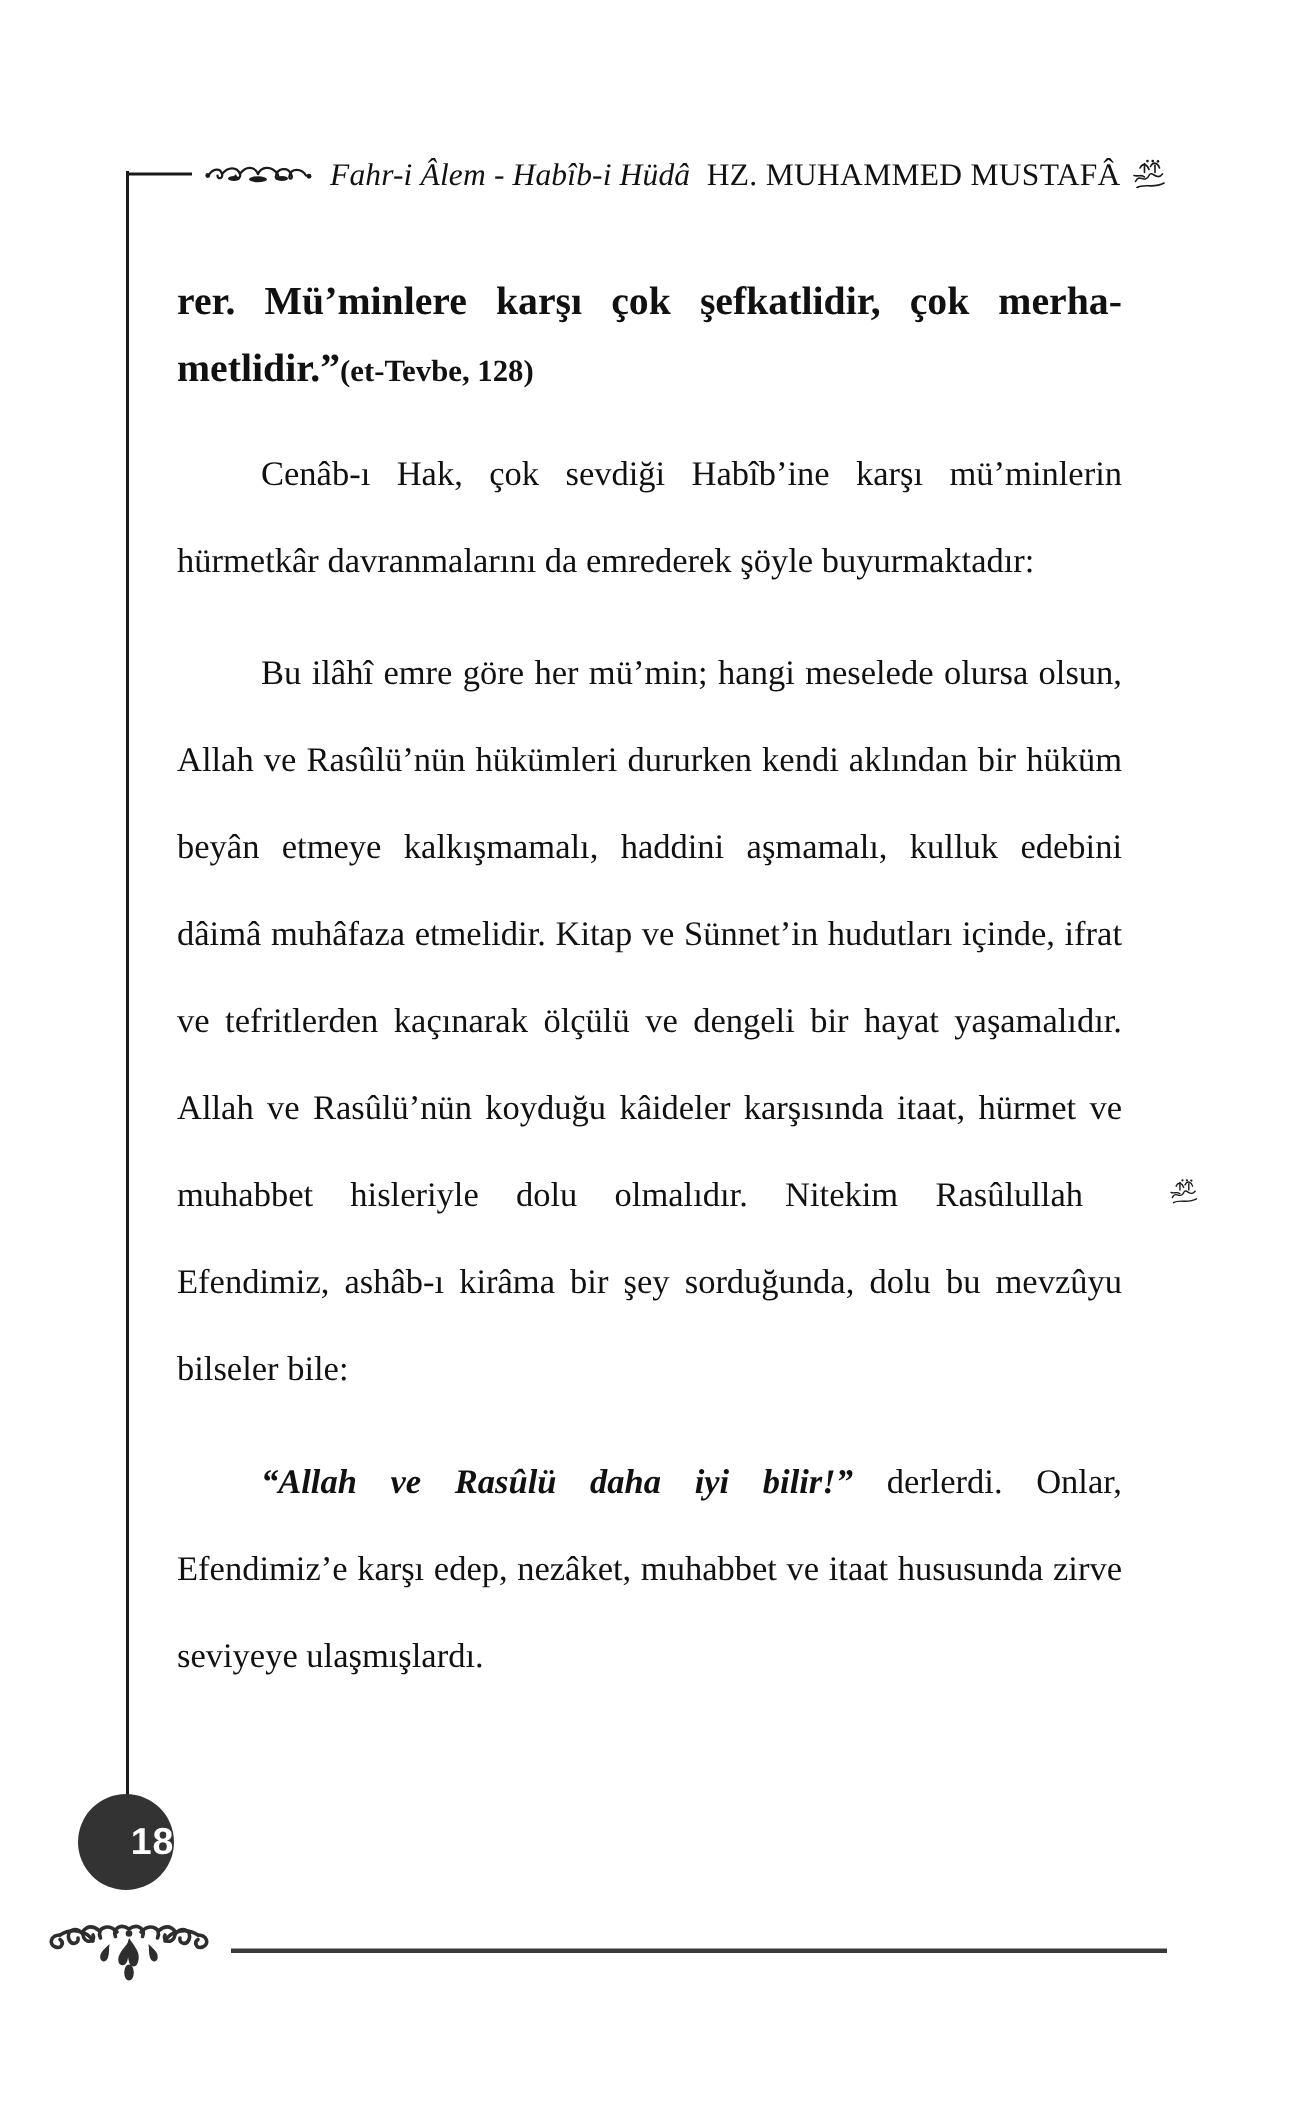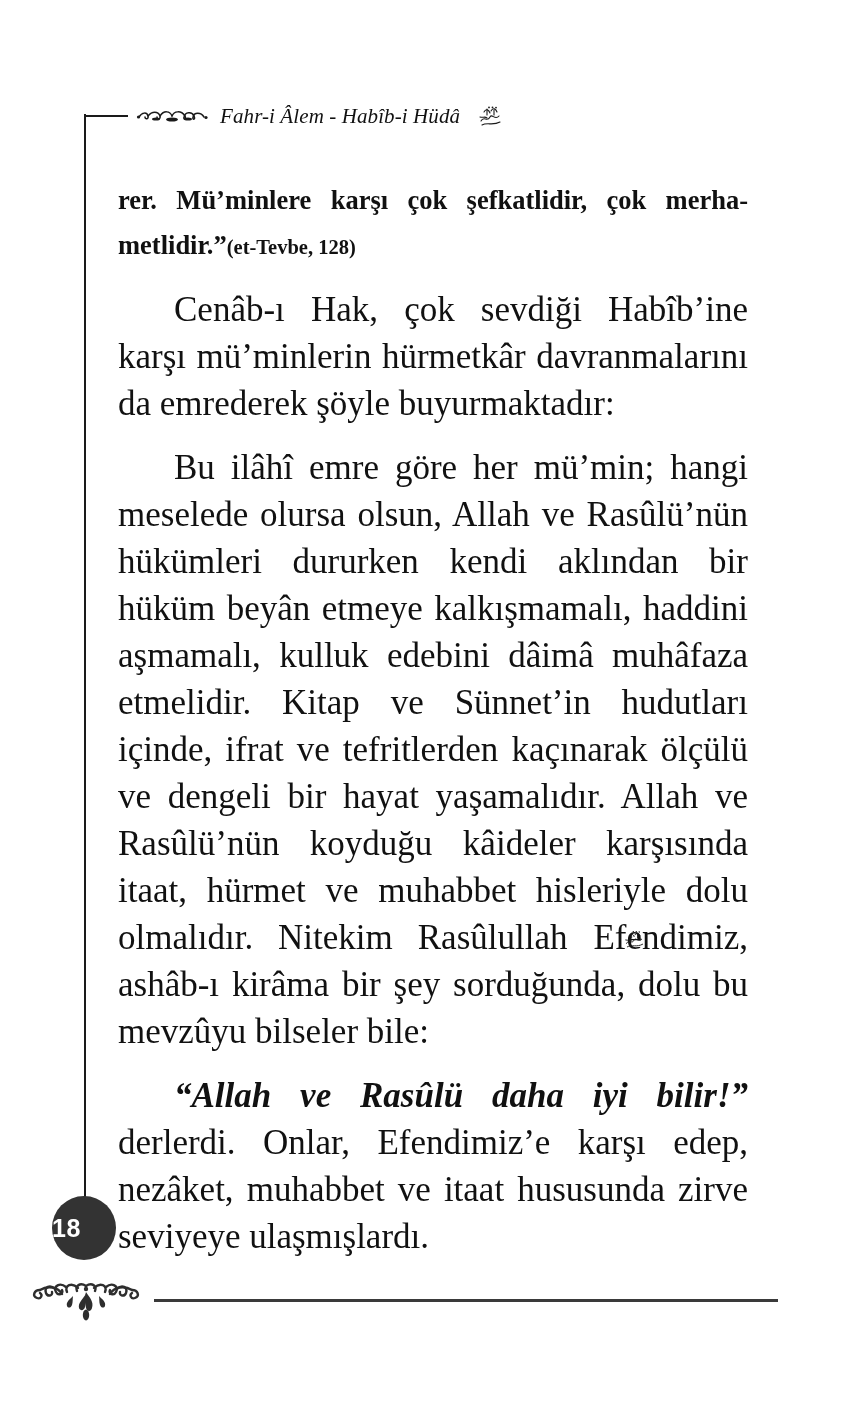--- a/index.html
+++ b/index.html
@@ -84,22 +84,22 @@
     position: absolute;
     left: 118px;
     top: 178px;
     width: 630px;
   }
 
   p {
     margin: 0;
     text-align: justify;
     text-justify: inter-word;
-    font-size: 35px;
-    line-height: 47px;
+    font-size: 23px;
+    line-height: 58px;
     hyphens: manual;
   }
   p.indent { text-indent: 56px; }
   p.gap { margin-top: 17px; }
 
   .bold-block {
     font-weight: bold;
     font-size: 26.5px;
     line-height: 44.5px;
   }
@@ -126,21 +126,21 @@
     position: absolute;
     left: 52px;
     top: 1196px;
     width: 64px;
     height: 64px;
     border-radius: 50%;
     background: #333333;
     color: #ffffff;
     display: flex;
     align-items: center;
-    justify-content: flex-start;
+    justify-content: flex-end;
     font-size: 25px;
     font-weight: bold;
     font-family: "Liberation Sans", sans-serif;
     letter-spacing: 0.5px;
   }
 
   
   .footer {
     position: absolute;
     left: 30px;
@@ -185,20 +185,21 @@
           <ellipse cx="20" cy="11" rx="4" ry="1.6"></ellipse>
           <ellipse cx="36" cy="11.5" rx="6" ry="2"></ellipse>
           <ellipse cx="52" cy="11" rx="4" ry="1.6"></ellipse>
           <circle cx="2.5" cy="9" r="1.6"></circle>
           <circle cx="70" cy="9.5" r="1.6"></circle>
         </g>
       </svg>
     </span>
 
     <span class="head-title-italic">Fahr-i Âlem - Habîb-i Hüdâ</span>
+    <span class="head-title-caps">HZ. MUHAMMED MUSTAFÂ</span>
 
     <span class="salla-head">
       <svg width="26" height="26" viewBox="0 0 26 26">
         <g stroke="#1a1a1a" fill="none" stroke-width="1.1" stroke-linecap="round">
           <path d="M3 17 C6 11, 9 19, 12 13 C14 9, 17 17, 21 12"></path>
           <path d="M4 21 C9 18, 15 22, 22 18"></path>
           <path d="M6 8 C8 4, 11 6, 12 9"></path>
           <path d="M13 7 C15 3, 18 5, 19 8"></path>
           <path d="M9 11 L9 5"></path>
           <path d="M16 11 L16 6"></path>

